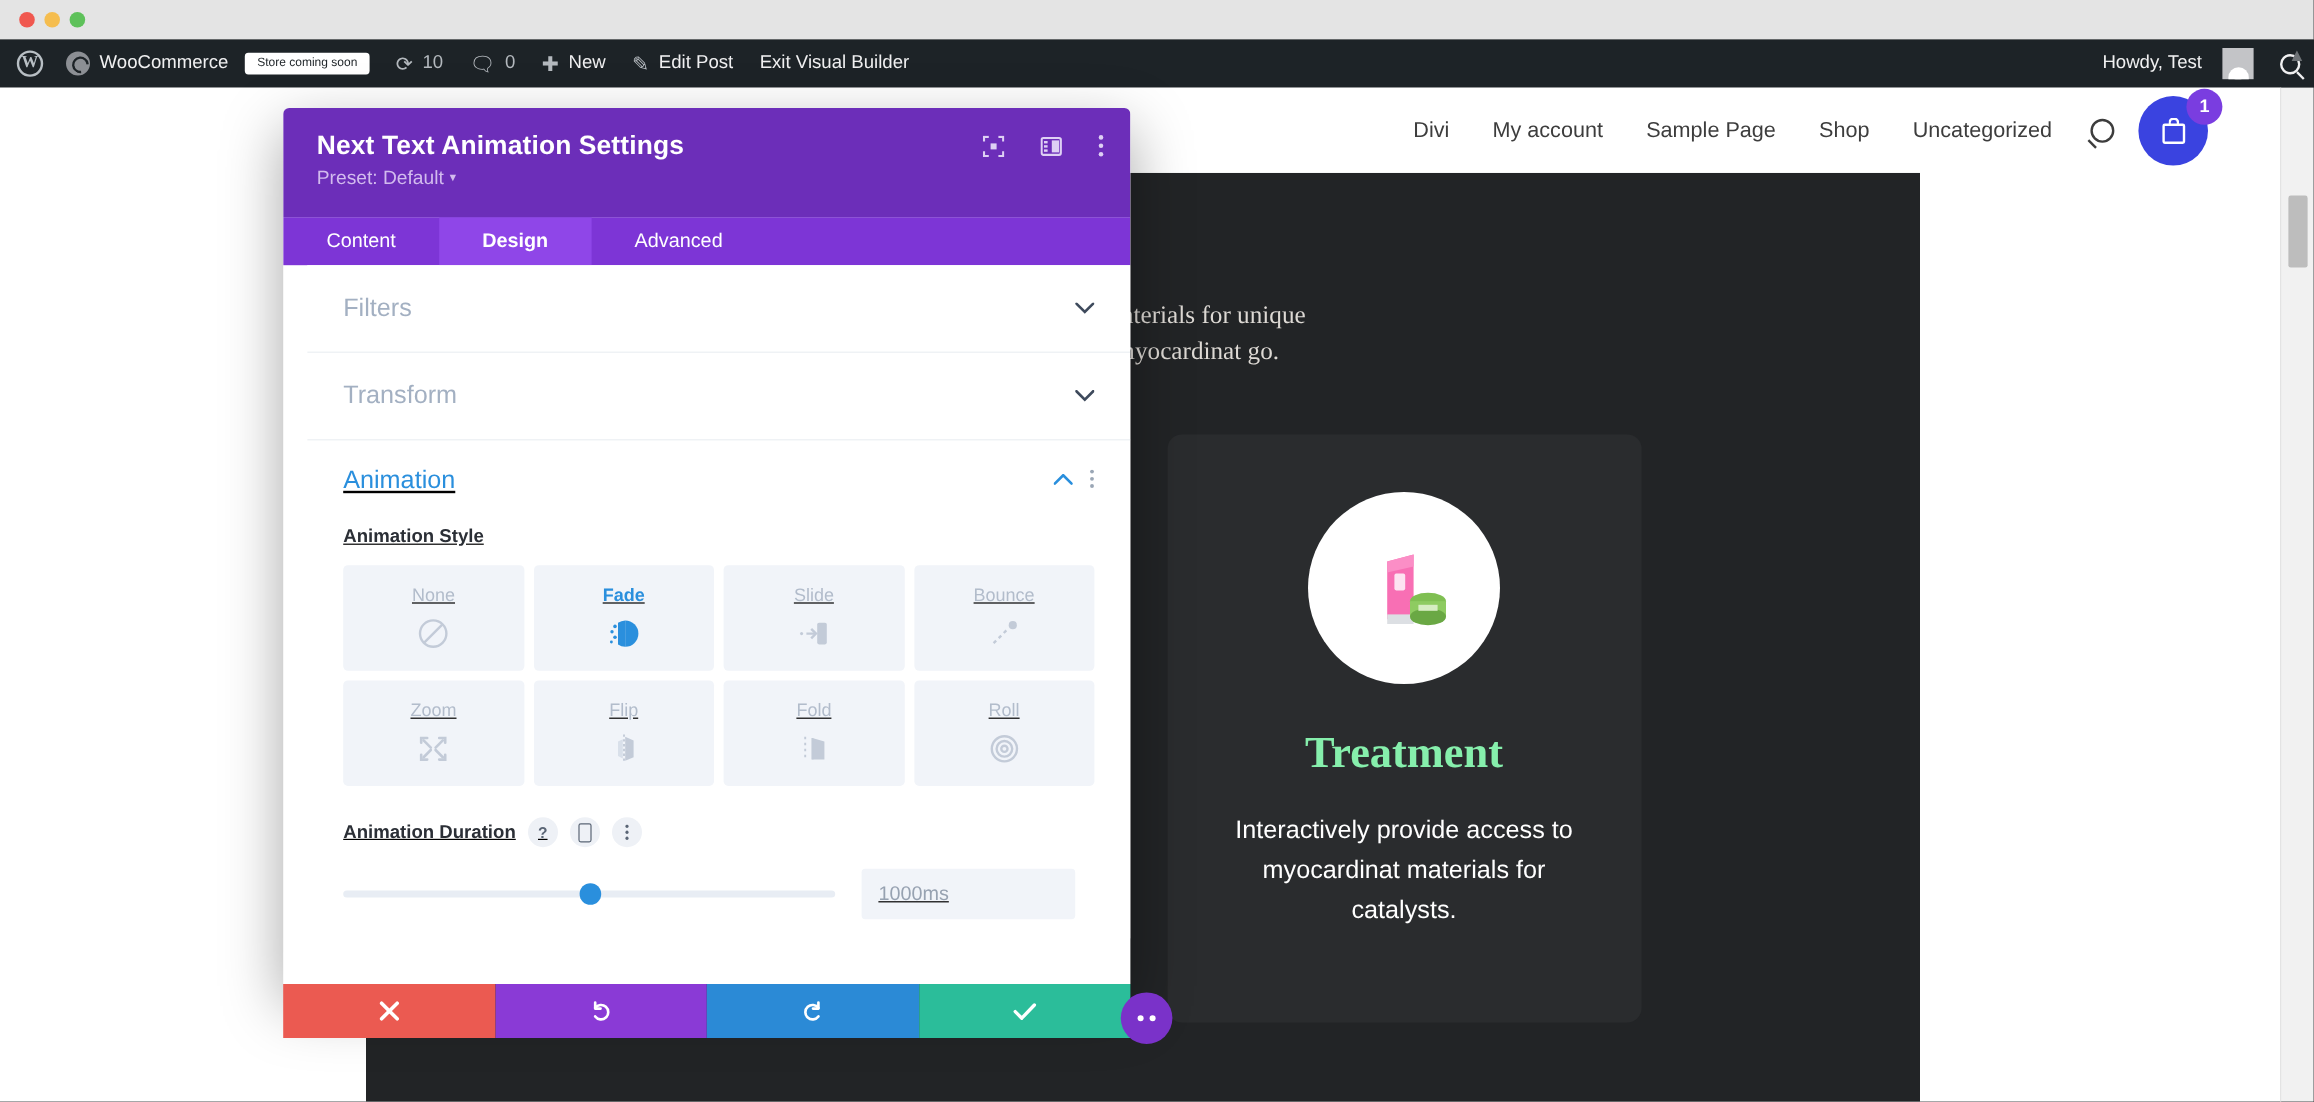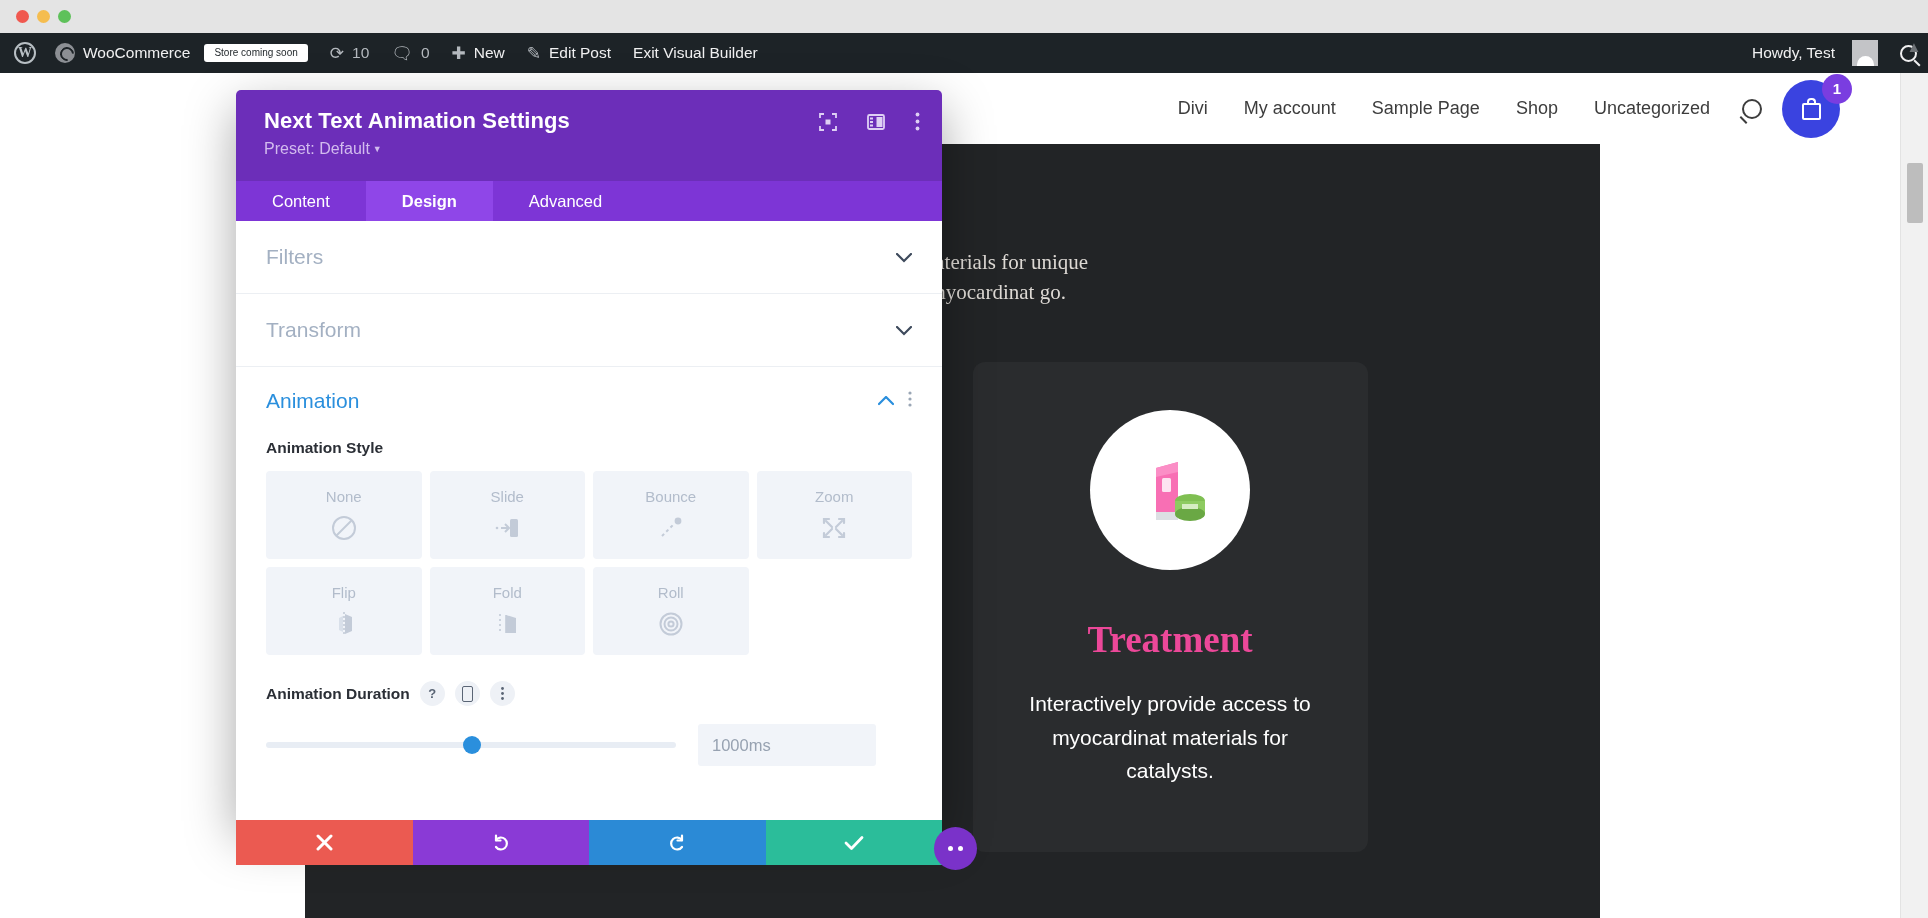--- a/index.html
+++ b/index.html
@@ -140,21 +140,21 @@
     width: 395px; height: 490px;
     background: #2a2c2e; border-radius: 12px;
     display: flex; flex-direction: column; align-items: center;
     padding-top: 48px;
   }
   .card-badge {
     width: 160px; height: 160px; border-radius: 50%;
     background: #fff; display: flex; align-items: center; justify-content: center;
   }
   .card-title {
-    margin-top: 48px; color: #ec4899;
+    margin-top: 36px; color: #86efac;
     font-family: "Liberation Serif", serif; font-size: 37px; font-weight: bold;
   }
   .card-desc {
     margin-top: 26px; color: #fff; text-align: center;
     font-size: 21px; line-height: 1.6; width: 320px;
   }
 
   
   #page-scrollbar {
     position: absolute; right: 0; top: 73px; width: 28px; height: 845px;
@@ -192,29 +192,30 @@
   #modal-tabs { height: 40px; background: #7d35d6; display: flex; }
   .mtab {
     height: 40px; display: flex; align-items: center;
     padding: 0 36px; color: #fff; font-size: 16.5px;
   }
   .mtab.active { background: #8f46e8; font-weight: bold; }
 
   #modal-body {
     height: 561px; overflow: hidden; background: #fff;
     position: relative;
+    margin-left: 20px;
   }
   .collapsed-section {
     height: 73px; display: flex; align-items: center; justify-content: space-between;
     padding: 0 30px 0 30px; border-bottom: 1px solid #eceff3;
     color: #a3b0c2; font-size: 21px;
   }
   .chev { color: #3e4a5c; font-size: 15px; }
 
-  .open-section { padding: 22px 30px 0 30px; }
+  .open-section { padding: 22px 30px 0 30px; text-decoration: underline; }
   .open-head { display: flex; align-items: center; justify-content: space-between; }
   #animation-heading { color: #2a8fdd; font-size: 21px; }
   .open-head-icons { display: flex; align-items: center; gap: 14px; color: #2a8fdd; }
   .open-head-icons .kebab { color: #9aa6b5; }
 
   .field-label {
     margin-top: 26px; font-size: 15.5px; font-weight: bold; color: #2b2f36;
     display: flex; align-items: center; gap: 10px;
   }
   .mini-btn {
@@ -497,20 +498,33 @@
         <div class="style-tile">
           <span class="tile-label">None</span>
           <span class="tile-icon">
             <svg width="26" height="26" viewBox="0 0 26 26">
               <circle cx="13" cy="13" r="11" fill="none" stroke="#c3cbd8" stroke-width="2"></circle>
               <line x1="5.5" y1="20.5" x2="20.5" y2="5.5" stroke="#c3cbd8" stroke-width="2"></line>
             </svg>
           </span>
         </div>
 
+        <div class="style-tile selected">
+          <span class="tile-label">Fade</span>
+          <span class="tile-icon">
+            <svg width="28" height="26" viewBox="0 0 28 26">
+              <path d="M15 2 a11 11 0 0 1 0 22 Z" fill="#2a8fdd"></path>
+              <path d="M15 2 a11 11 0 0 0 -6 2 l0 18 a11 11 0 0 0 6 2 Z" fill="#2a8fdd"></path>
+              <circle cx="6.5" cy="7" r="1.5" fill="#2a8fdd"></circle>
+              <circle cx="4" cy="11.5" r="1.4" fill="#2a8fdd"></circle>
+              <circle cx="6.5" cy="16" r="1.5" fill="#2a8fdd"></circle>
+              <circle cx="3.5" cy="20" r="1.2" fill="#2a8fdd"></circle>
+            </svg>
+          </span>
+        </div>
 
         <div class="style-tile">
           <span class="tile-label">Slide</span>
           <span class="tile-icon">
             <svg width="28" height="26" viewBox="0 0 28 26">
               <rect x="17" y="4" width="8" height="18" rx="1.5" fill="#c3cbd8"></rect>
               <line x1="8" y1="13" x2="15" y2="13" stroke="#c3cbd8" stroke-width="2"></line>
               <path d="M12 9 L16 13 L12 17" fill="none" stroke="#c3cbd8" stroke-width="2"></path>
               <circle cx="4" cy="13" r="1.3" fill="#c3cbd8"></circle>
             </svg>

